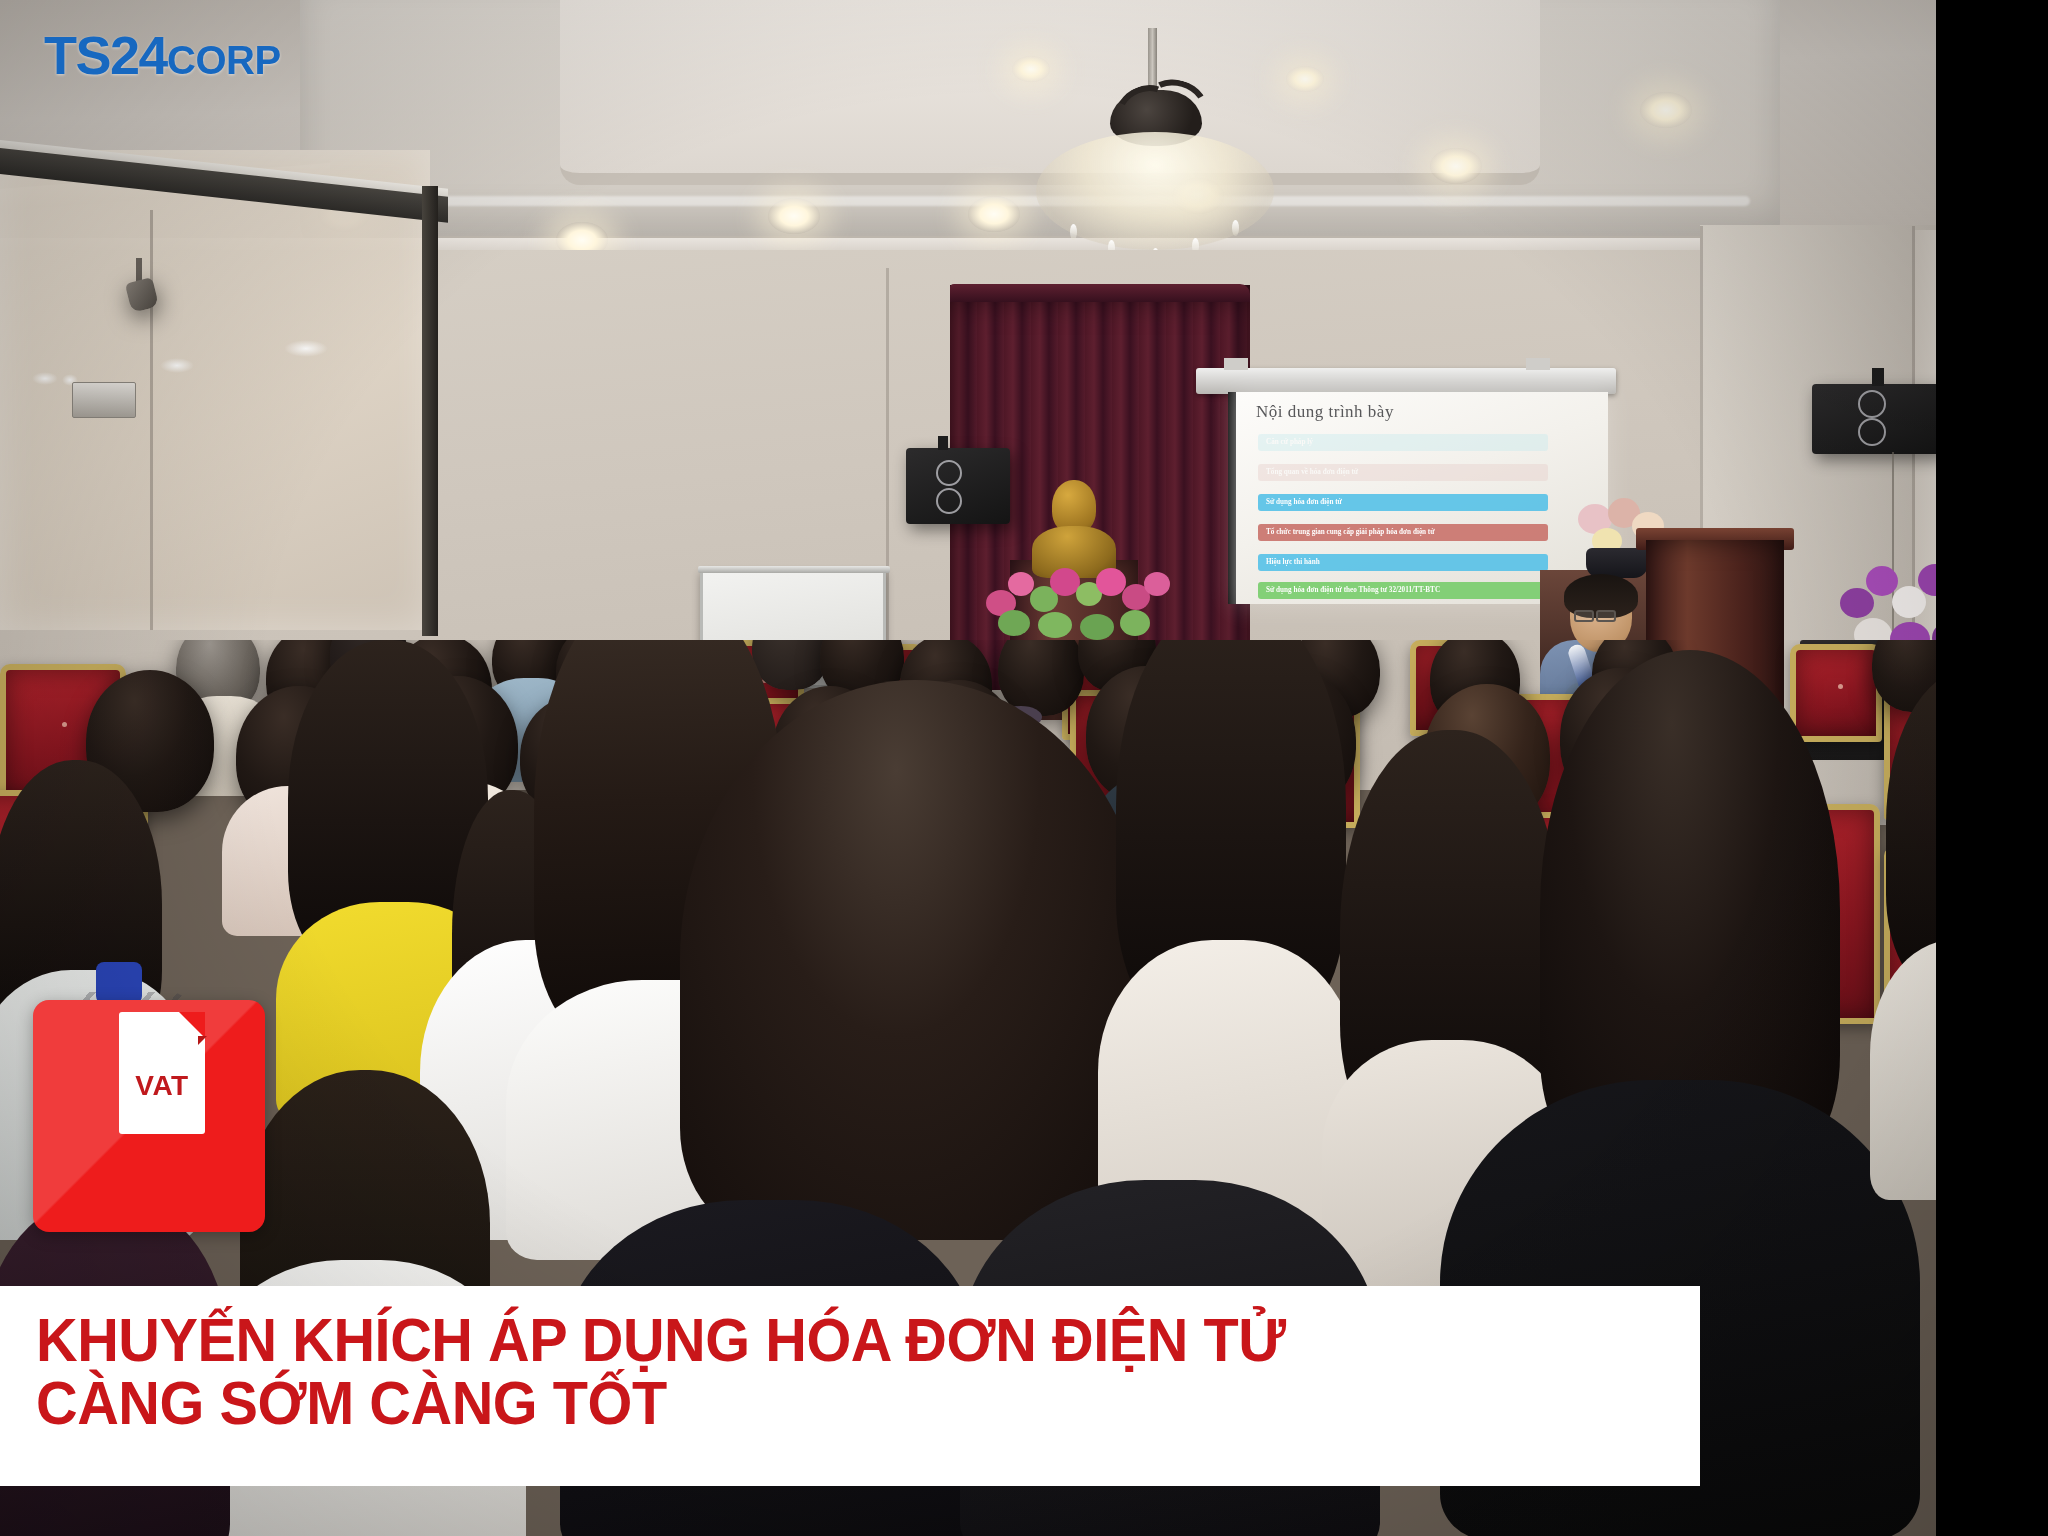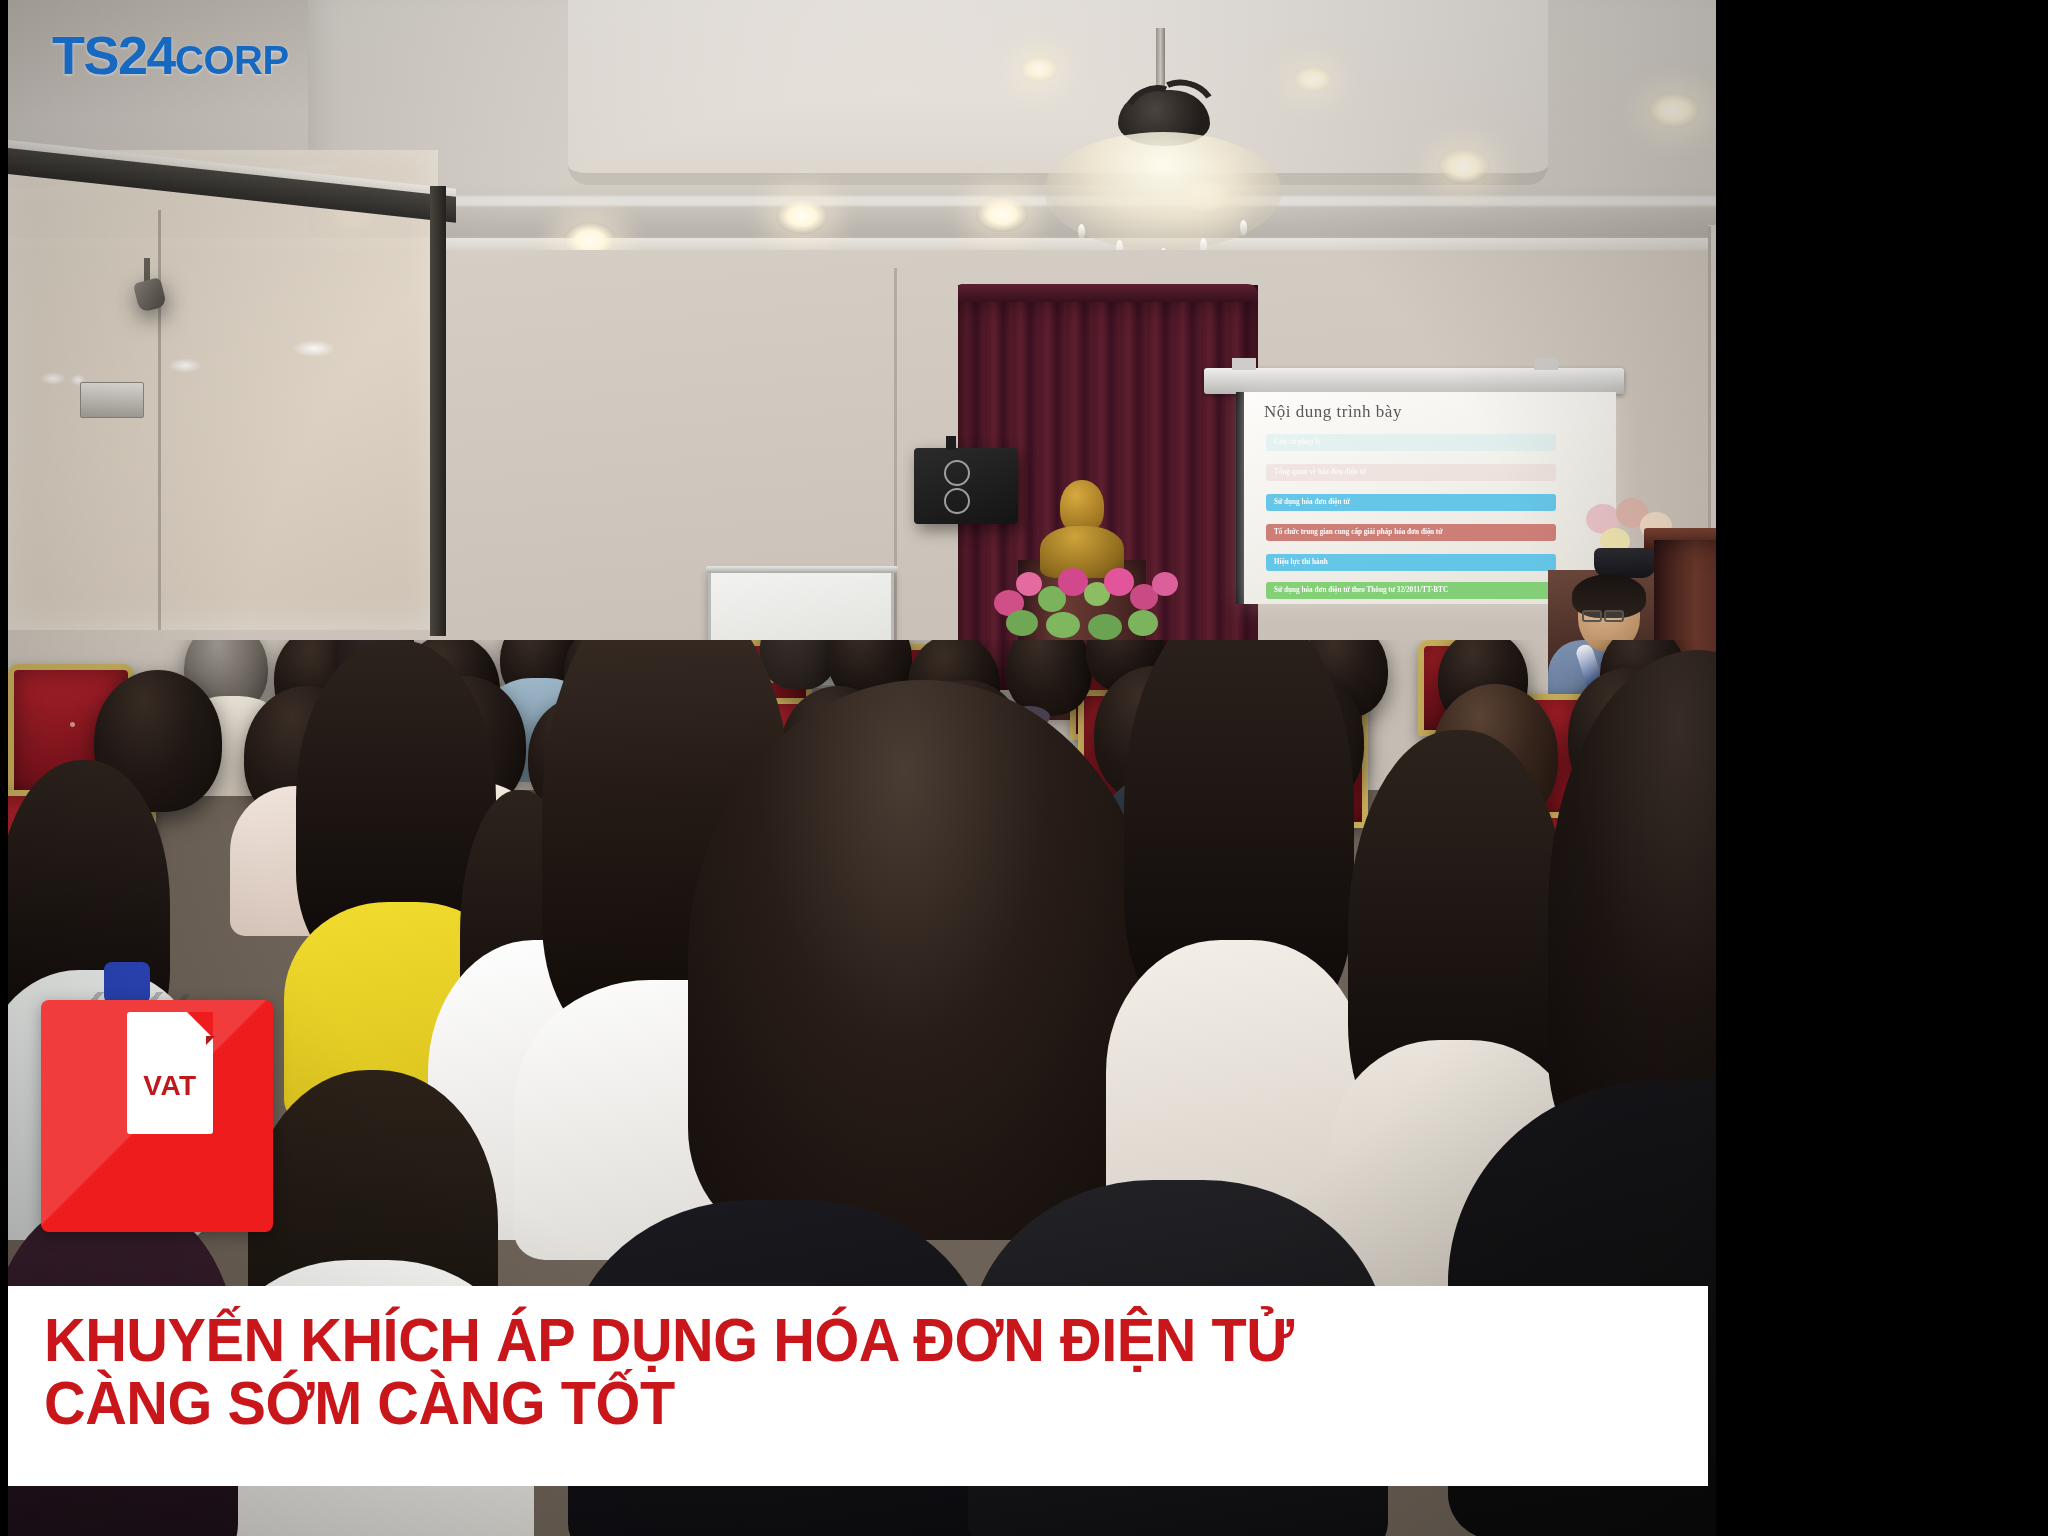--- a/index.html
+++ b/index.html
@@ -1,19 +1,19 @@
 <!DOCTYPE html>
 <html><head>
 <meta charset="utf-8">
 <style>
   * { margin:0; padding:0; box-sizing:border-box; }
   html,body { width:2048px; height:1536px; overflow:hidden; background:#000; }
   body { font-family:"Liberation Sans", sans-serif; }
 
-  #stage { position:relative; width:1708px; height:1536px; overflow:hidden;margin-left:8px; }
+  #stage { position:relative; width:1936px; height:1536px; overflow:hidden; }
 
   
   .photo { position:absolute; inset:0; overflow:hidden;
            background:#6d6257; }
 
   
   .ceiling { position:absolute; left:0; top:0; width:2048px; height:330px;
              background:linear-gradient(178deg,#cfc8c0 0%, #d8d2cb 30%, #c9c2ba 68%, #b6aea6 100%); }
   .ceil-tray { position:absolute; left:300px; top:0; width:1480px; height:250px;
                background:linear-gradient(180deg,#e2ddd6,#cfc9c1);
@@ -184,21 +184,21 @@
              background:linear-gradient(160deg,#6d8199,#4d5f7c); border-radius:20px; transform:rotate(10deg); }
 
   
   .logo { position:absolute; left:44px; top:28px; z-index:40;
           font-weight:bold; letter-spacing:-1.5px; line-height:1;
           text-shadow:0 1px 3px rgba(255,255,255,.5); }
   .logo .ts24 { font-size:54px; color:#1768c0; }
   .logo .corp { font-size:40px; color:#1768c0; letter-spacing:-.5px; }
 
   .badge { position:absolute; left:33px; top:1000px; width:232px; height:232px;
-           background:#ee1c1c; border-radius:8px; z-index:40; overflow:hidden;
+           background:#ee1c1c; border-radius:16px; z-index:40; overflow:hidden;
            box-shadow:0 4px 16px rgba(0,0,0,.3); }
   .badge-shade { position:absolute; left:-40px; top:-40px; width:330px; height:330px;
            background:linear-gradient(135deg, rgba(255,255,255,.14) 0%, rgba(255,255,255,.14) 46%, rgba(0,0,0,0) 46.5%);
            transform:rotate(0deg); }
   .doc { position:absolute; left:86px; top:12px; width:86px; height:122px;
            background:#fff; border-radius:3px 0 3px 3px; }
   .doc-corner { position:absolute; right:0; top:0; width:26px; height:26px;
            background:#ee1c1c; clip-path:polygon(0 0,100% 100%,100% 0); }
   .doc-tri { position:absolute; right:-2px; top:24px; width:0; height:0;
            border-top:9px solid #b51616; border-right:9px solid transparent; }

